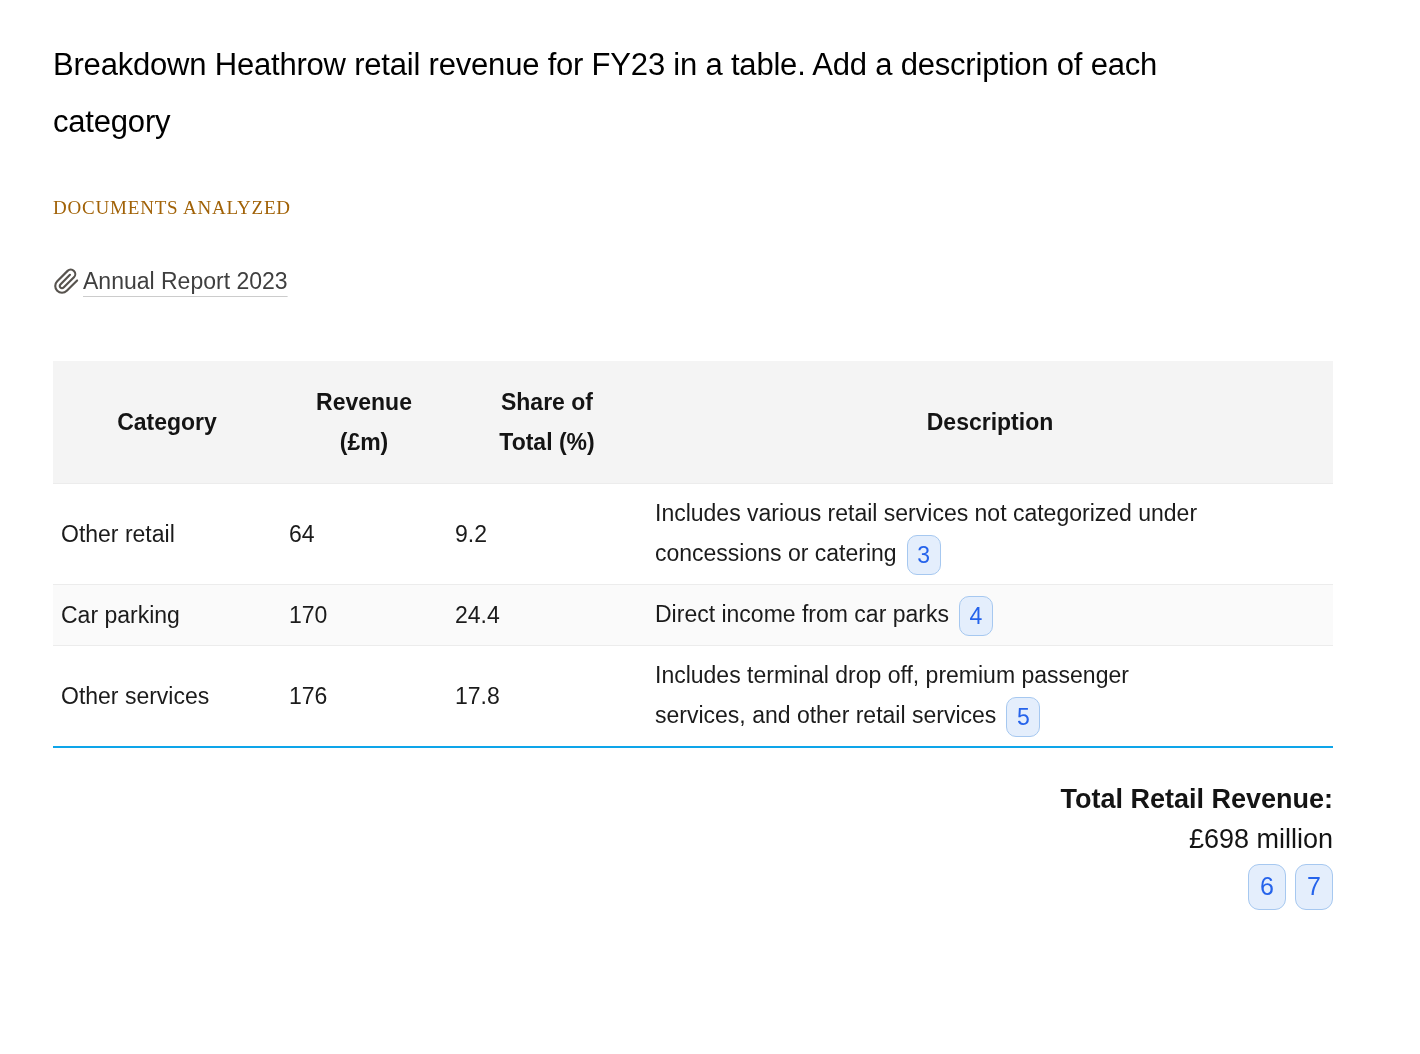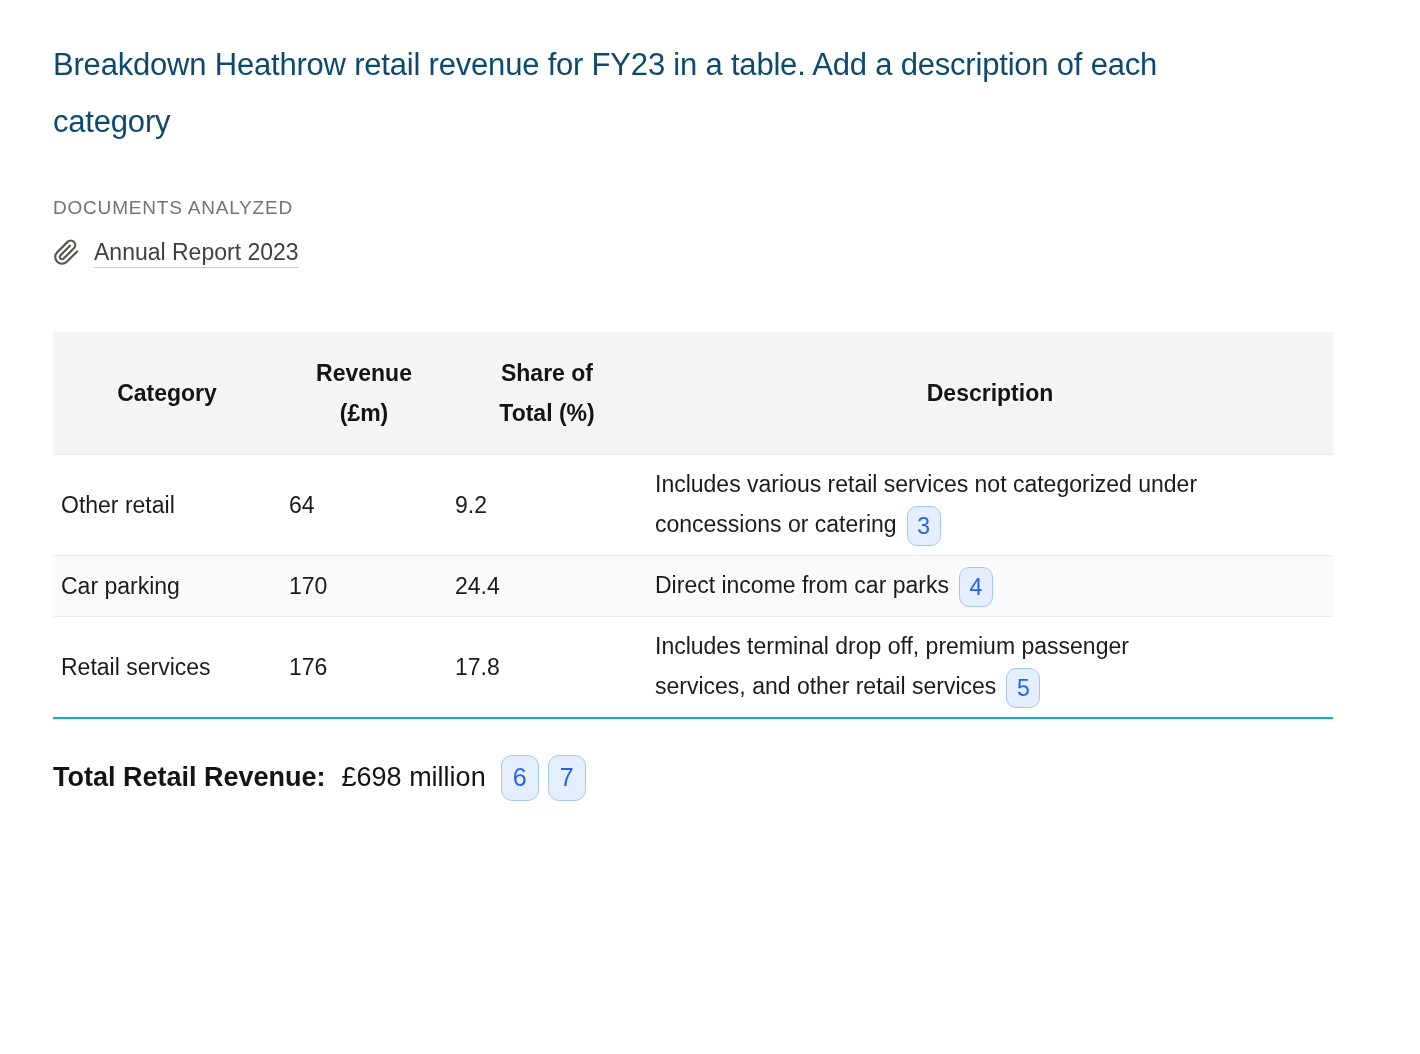--- a/index.html
+++ b/index.html
@@ -9,38 +9,39 @@
     font-family:"Liberation Sans", sans-serif;
     color:#1a1a1a;
     overflow:hidden;
   }
   .container { padding:36px 87px 0 53px; }
 
   .page-title {
     font-size:31px;
     line-height:57px;
     font-weight:400;
-    color:#0c4a6e;
+    color:#000000;
     max-width:1180px;
     letter-spacing:-0.2px;
   }
 
   .docs-label {
     margin-top:47px;
     font-size:19px;
     font-weight:400;
-    color:#737373;
+    color:#a16207;
     letter-spacing:0.8px;
+    font-family:Liberation Serif, serif;
   }
 
   .doc-row {
-    margin-top:20px;
+    margin-top:49px;
     display:flex;
     align-items:center;
-    gap:14px;
+    gap:3px;
   }
   .paperclip { width:27px; height:27px; flex:0 0 auto; }
   .doc-link {
     font-size:23px;
     color:#3f3f3f;
     text-decoration:underline;
     text-decoration-color:#cccccc;
     text-decoration-thickness:1px;
     text-underline-offset:7px;
     cursor:pointer;
@@ -108,24 +109,25 @@
     min-width:38px;
     height:46px;
     font-size:25px;
     border-radius:11px;
     margin-left:0;
   }
 
   .total-line {
     margin-top:36px;
     display:flex;
-    align-items:center;
+    align-items:flex-end;
     gap:9px;
     font-size:27px;
     color:#141414;
+    flex-direction:column;
   }
   .total-label { font-weight:700; }
   .total-value { font-weight:400; margin-left:7px; }
   .total-badges { display:flex; align-items:center; gap:9px; margin-left:6px; }
 </style>
 </head>
 <body>
 
 <div class="container">
 
@@ -166,21 +168,21 @@
         </tr>
         <tr>
           <td class="cell-cat"><span class="cell-inner">Car parking</span></td>
           <td class="cell-rev"><span>170</span></td>
           <td class="cell-share"><span>24.4</span></td>
           <td class="cell-desc">
             <div class="desc-wrap"><span>Direct income from car parks</span><span class="citation-badge">4</span></div>
           </td>
         </tr>
         <tr>
-          <td class="cell-cat"><span class="cell-inner">Retail services</span></td>
+          <td class="cell-cat"><span class="cell-inner">Other services</span></td>
           <td class="cell-rev"><span>176</span></td>
           <td class="cell-share"><span>17.8</span></td>
           <td class="cell-desc">
             <div class="desc-wrap"><span>Includes terminal drop off, premium passenger services, and other retail services</span><span class="citation-badge">5</span></div>
           </td>
         </tr>
       </tbody>
   </table>
 
   <div class="total-line">

